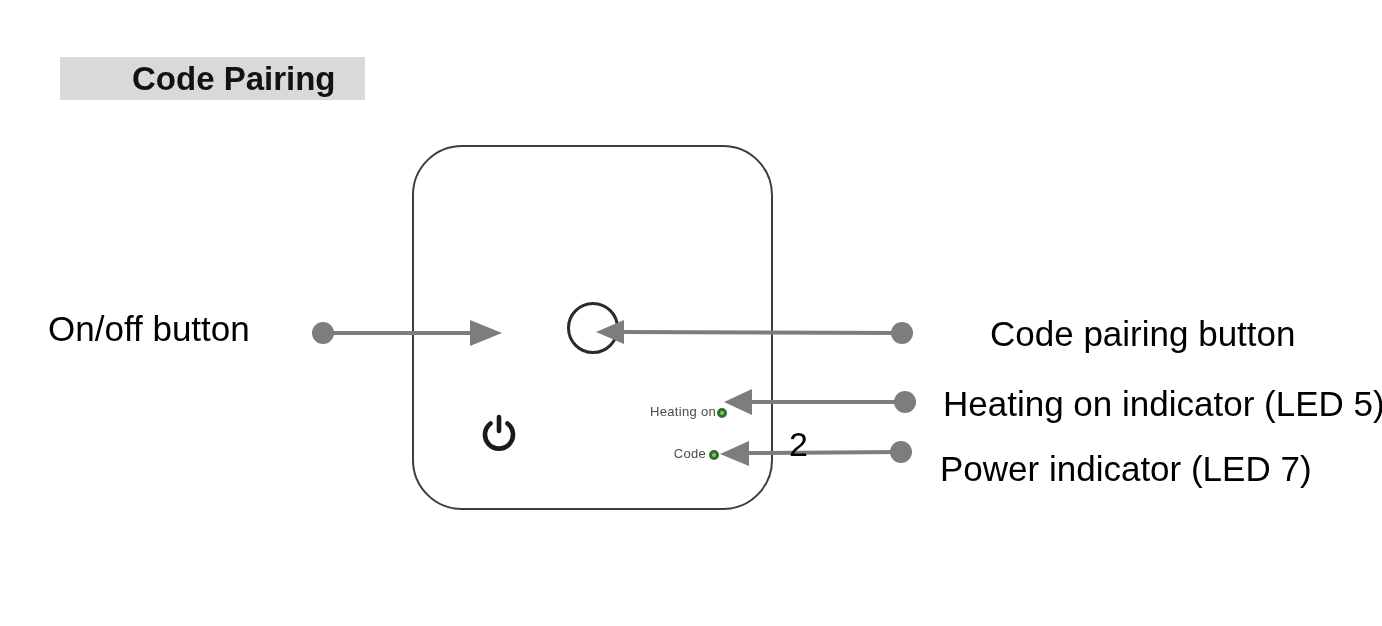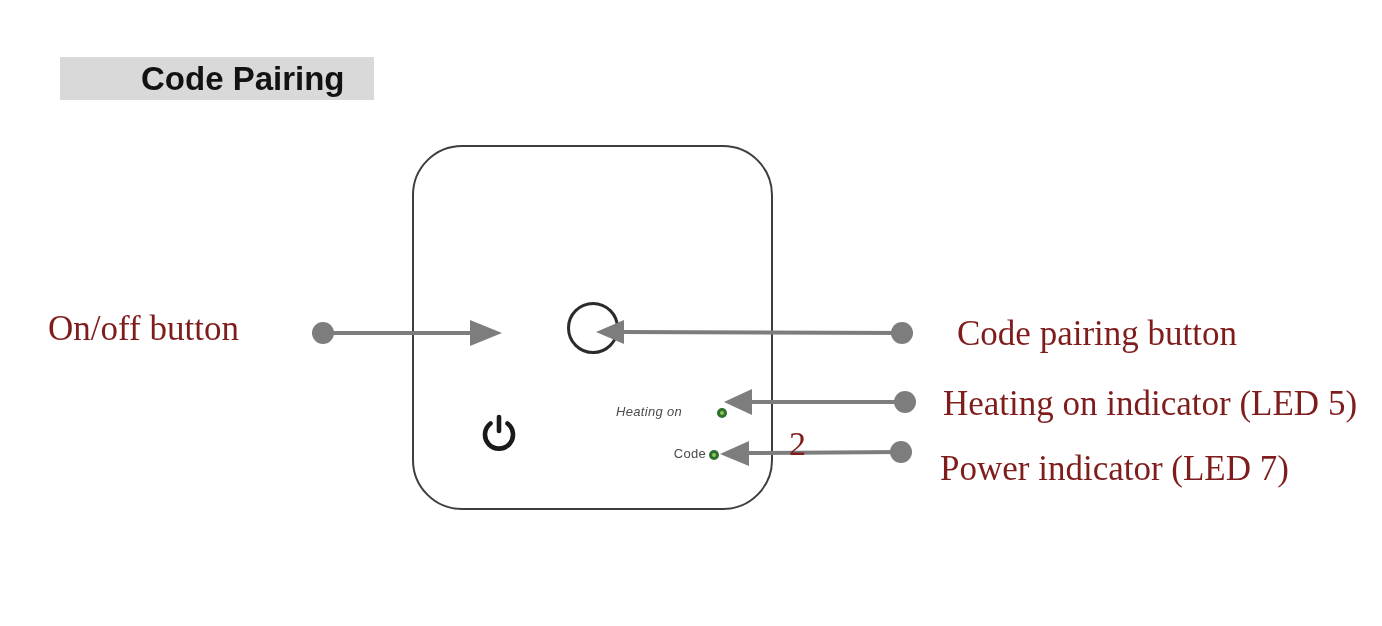--- a/index.html
+++ b/index.html
@@ -11,21 +11,20 @@
     overflow: hidden;
     font-family: "Liberation Serif", serif;
   }
 
   
   .title-bar {
     position: absolute;
     left: 60px; top: 57px;
     width: 305px; height: 43px;
     background: #d9d9d9;
-    padding-left: 9px;
   }
   .title-bar .title-text {
     display: block;
     padding-left: 72px;
     font-family: "Liberation Sans", sans-serif;
     font-weight: bold;
     font-size: 33px;
     line-height: 43px;
     color: #121212;
     white-space: nowrap;
@@ -57,44 +56,44 @@
   
   .silk-label {
     position: absolute;
     font-family: "Liberation Sans", sans-serif;
     font-size: 13px;
     line-height: 16px;
     color: #4b4b4b;
     letter-spacing: 0.3px;
     white-space: nowrap;
   }
-  .silk-heating { right: 700px; top: 404px; font-style: italic; }
+  .silk-heating { right: 666px; top: 404px; }
   .silk-power   { right: 676px; top: 446px; }
   .led {
     position: absolute;
     width: 10px; height: 10px;
     box-sizing: border-box;
     border-radius: 50%;
     background: #8fc653;
     border: 3px solid #2e7030;
   }
   .led-heating { left: 717px; top: 408px; }
   .led-power   { left: 709px; top: 450px; }
 
   
   .callout {
     position: absolute;
-    font-family: Liberation Serif, serif;
+    font-family: Liberation Sans, sans-serif;
     font-size: 35px;
     line-height: 42px;
-    color: #7f1d1d;
+    color: #000000;
     white-space: nowrap;
   }
   .callout-onoff   { left: 48px;  top: 308px; }
-  .callout-pairing { left: 957px; top: 313px; }
+  .callout-pairing { left: 990px; top: 313px; }
   .callout-heating { left: 943px; top: 383px; }
   .callout-power   { left: 940px; top: 448px; }
   .step-number     { left: 789px; top: 424px; font-size: 34px; line-height: 40px; }
 
   .arrow-layer {
     position: absolute;
     left: 0; top: 0;
     width: 1382px; height: 626px;
     pointer-events: none;
   }

